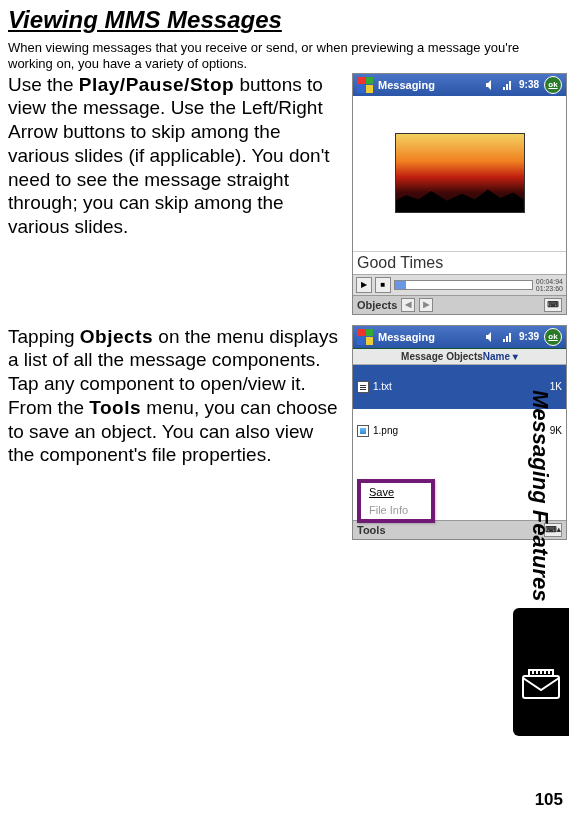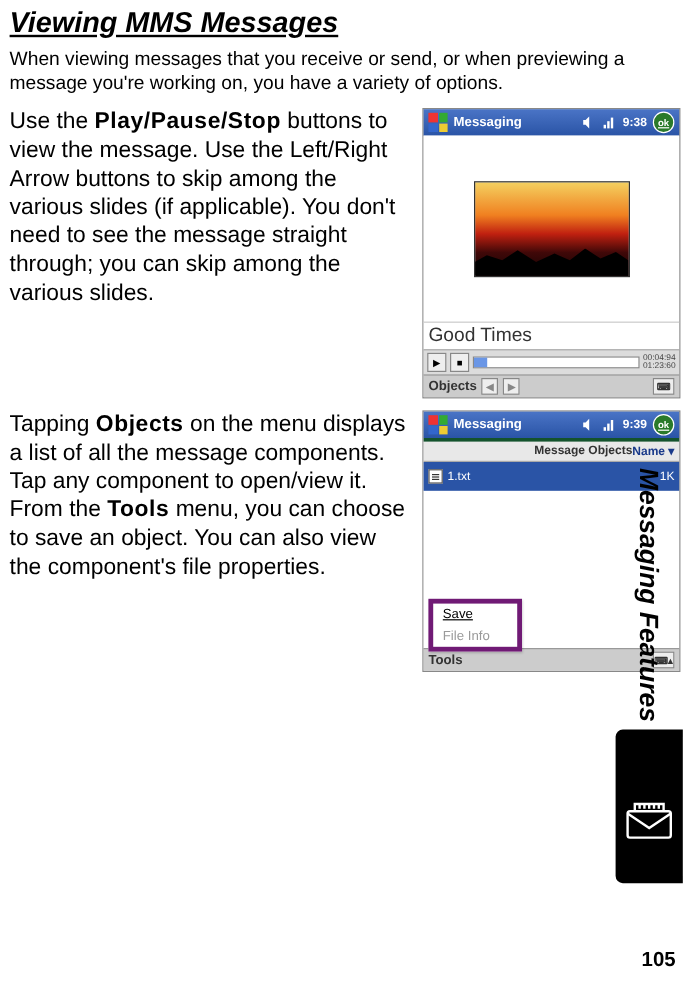--- a/index.html
+++ b/index.html
@@ -17,23 +17,22 @@
     height: 100%;
   }
   .heading {
     font-size: 24px;
     font-weight: bold;
     font-style: italic;
     margin-bottom: 6px;
     text-decoration: underline;
   }
   .intro {
-    font-size: 16px;
+    font-size: 13px;
     line-height: 1.25;
-    margin-bottom: 10px;
   }
   .row {
     display: flex;
     gap: 14px;
     margin-bottom: 10px;
   }
   .body-text {
     font-size: 19px;
     line-height: 1.25;
     flex: 1;
@@ -118,29 +117,29 @@
   .nav-tiny{
     width:14px;height:14px;border:1px solid #888;background:#eee;
     display:flex;align-items:center;justify-content:center;font-size:8px;color:#888;
   }
   .sip{
     margin-left:auto; width:18px;height:14px;border:1px solid #888;background:#eee;
     display:flex;align-items:center;justify-content:center;font-size:8px;
   }
   
   .list-header{
-    background:#e8e8e8;border-top:3px solid #14532d;border-bottom:1px solid #aaa;
-    display:flex;justify-content:flex-end;
+    background:#e8e8e8;border-top:1px solid #14532d;border-bottom:1px solid #aaa;
+    display:flex;justify-content:center;
     font-size:10px;font-weight:bold;padding:2px 4px;color:#333;
   }
   .list-header .name-col{color:#1a3a8a;}
   .list-area{background:#fff;height:155px;}
   .list-row{
-    display:flex;align-items:flex-end;gap:4px;
-    font-size:10px;padding:6px 4px;
+    display:flex;align-items:flex-start;gap:4px;
+    font-size:10px;padding:16px 4px;
   }
   .list-row.sel{background:#2a54a6;color:#fff;}
   .file-icon{
     width:12px;height:12px;background:#fff;border:1px solid #555;position:relative;flex-shrink:0;
   }
   .file-icon.png::after{content:"";position:absolute;inset:2px;background:linear-gradient(#6bf,#38c);}
   .file-icon.mid::after{content:"♪";position:absolute;inset:0;font-size:8px;line-height:10px;text-align:center;color:#333;}
   .file-icon.txt::after{content:"";position:absolute;left:2px;right:2px;top:3px;height:1px;background:#333;box-shadow:0 2px 0 #333,0 4px 0 #333;}
   .list-row .size{margin-left:auto;}
   .popup{
@@ -258,20 +257,25 @@
         </div>
         <div class="list-header">
           <span>Message Objects</span>
           <span class="name-col">Name ▾</span>
         </div>
         <div class="list-area">
           <div class="list-row sel">
             <span class="file-icon txt"></span>
             <span>1.txt</span>
             <span class="size">1K</span>
+          </div>
+          <div class="list-row">
+            <span class="file-icon png"></span>
+            <span>1.png</span>
+            <span class="size">9K</span>
           </div>
         </div>
         <div class="popup">
           <div class="item active">Save</div>
           <div class="item disabled">File Info</div>
         </div>
         <div class="bottombar">
           <span>Tools</span>
           <span class="sip">⌨▴</span>
         </div>

